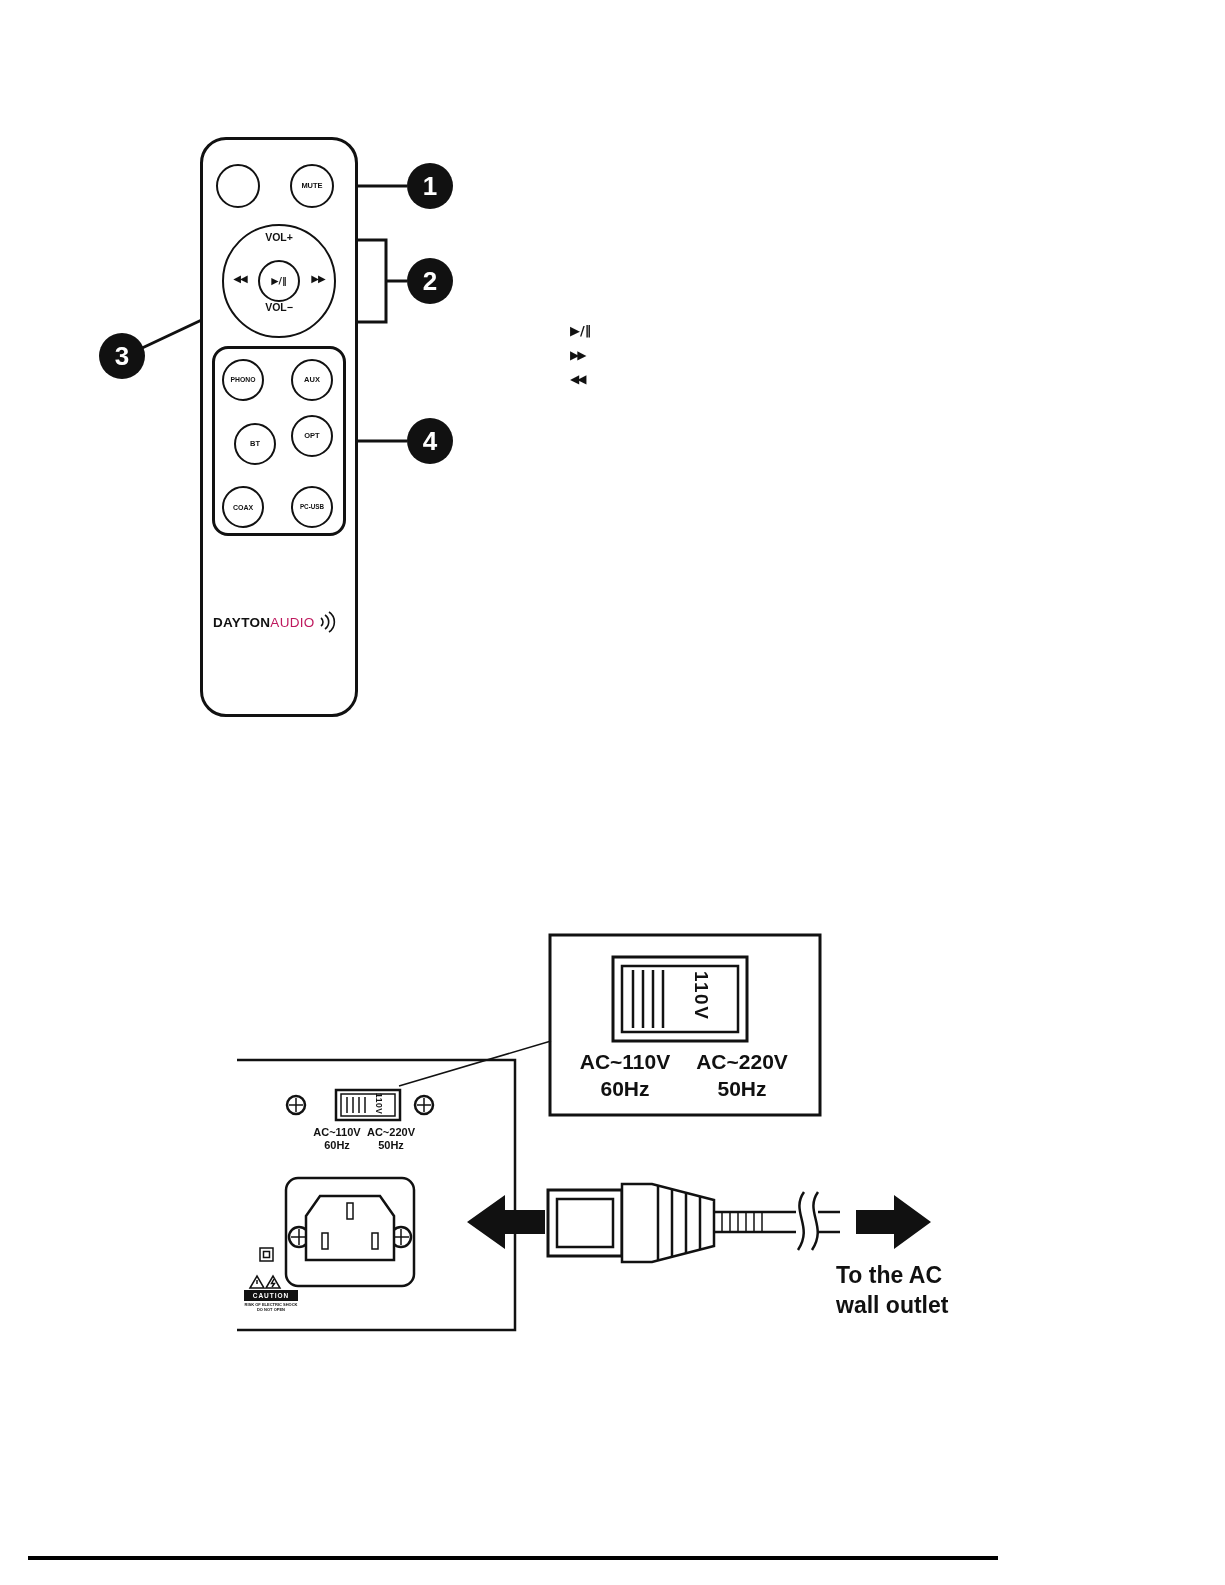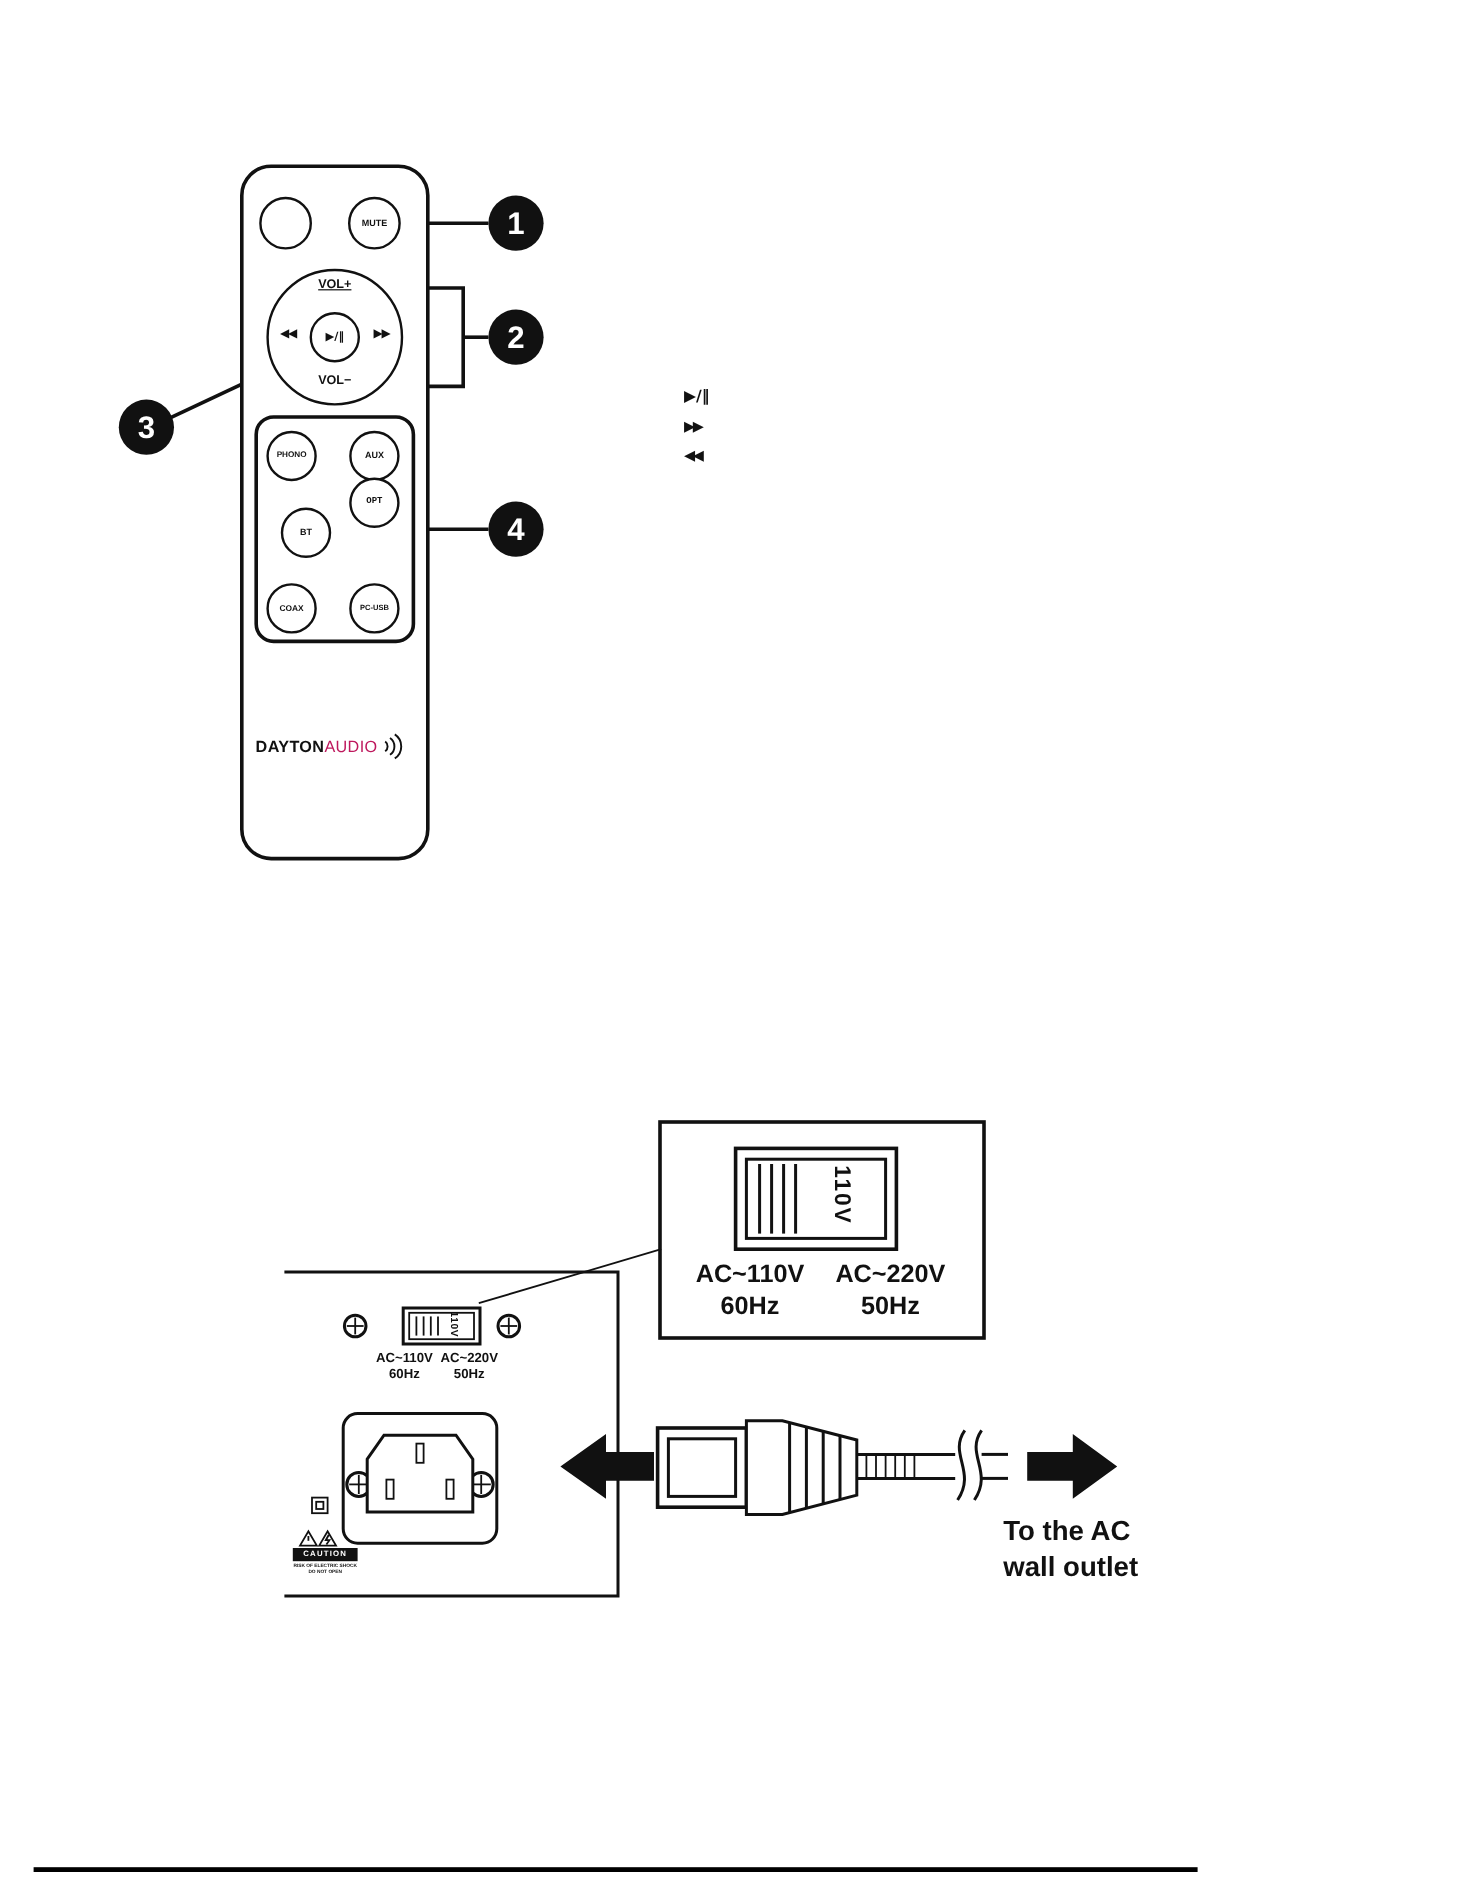--- a/index.html
+++ b/index.html
@@ -19,34 +19,34 @@
   .remote-body { left:200px; top:137px; width:158px; height:580px;
     border:3px solid #111; border-radius:26px; background:#fff; }
   .btn { border:2.5px solid #111; border-radius:50%; background:#fff;
     display:flex; align-items:center; justify-content:center;
     font-weight:bold; text-align:center; line-height:1; }
   .btn-power { left:216px; top:164px; width:44px; height:44px; }
   .btn-mute  { left:290px; top:164px; width:44px; height:44px; font-size:7.5px; }
   .nav-ring  { left:222px; top:224px; width:114px; height:114px;
     border:2.5px solid #111; border-radius:50%; background:#fff; }
   .nav-lbl { width:114px; left:222px; text-align:center; font-weight:bold; font-size:10.5px; }
-  .vol-up   { top:231px;text-decoration:underline; }
-  .vol-down { top:311px; }
+  .vol-up   { top:231px; }
+  .vol-down { top:301px; }
   .glyph { font-family:"DejaVu Sans", sans-serif; font-weight:bold; }
   .glyph-prev { left:227px; top:273px; width:26px; text-align:center; font-size:10px; letter-spacing:-1px; }
   .glyph-next { left:305px; top:273px; width:26px; text-align:center; font-size:10px; letter-spacing:-1px; }
   .btn-play { left:258px; top:260px; width:42px; height:42px; font-size:9.5px;
     font-family:"DejaVu Sans", sans-serif; }
   .source-group { left:212px; top:346px; width:134px; height:190px;
     border:3px solid #111; border-radius:16px; }
   .src { width:42px; height:42px; font-size:7.5px; }
   .btn-phono { left:222px; top:359px; font-size:6.8px; }
   .btn-aux   { left:291px; top:359px; }
   .btn-bt    { left:234px; top:423px; }
-  .btn-opt   { left:291px; top:398px;font-family:Liberation Mono, monospace; }
+  .btn-opt   { left:291px; top:415px; }
   .btn-coax  { left:222px; top:486px; font-size:7px; }
   .btn-pcusb { left:291px; top:486px; font-size:6.3px; }
   .logo { left:213px; top:609px; display:flex; align-items:center; }
   .logo-bold  { font-size:13.5px; font-weight:bold; letter-spacing:.3px; }
   .logo-light { font-size:13.5px; font-weight:normal; color:#be185d; letter-spacing:.3px; }
   .logo-waves { margin-left:2px; }
 
   
   .co { width:46px; height:46px; border-radius:50%; background:#111; color:#fff;
     font-size:26px; font-weight:bold; display:flex; align-items:center; justify-content:center; }

